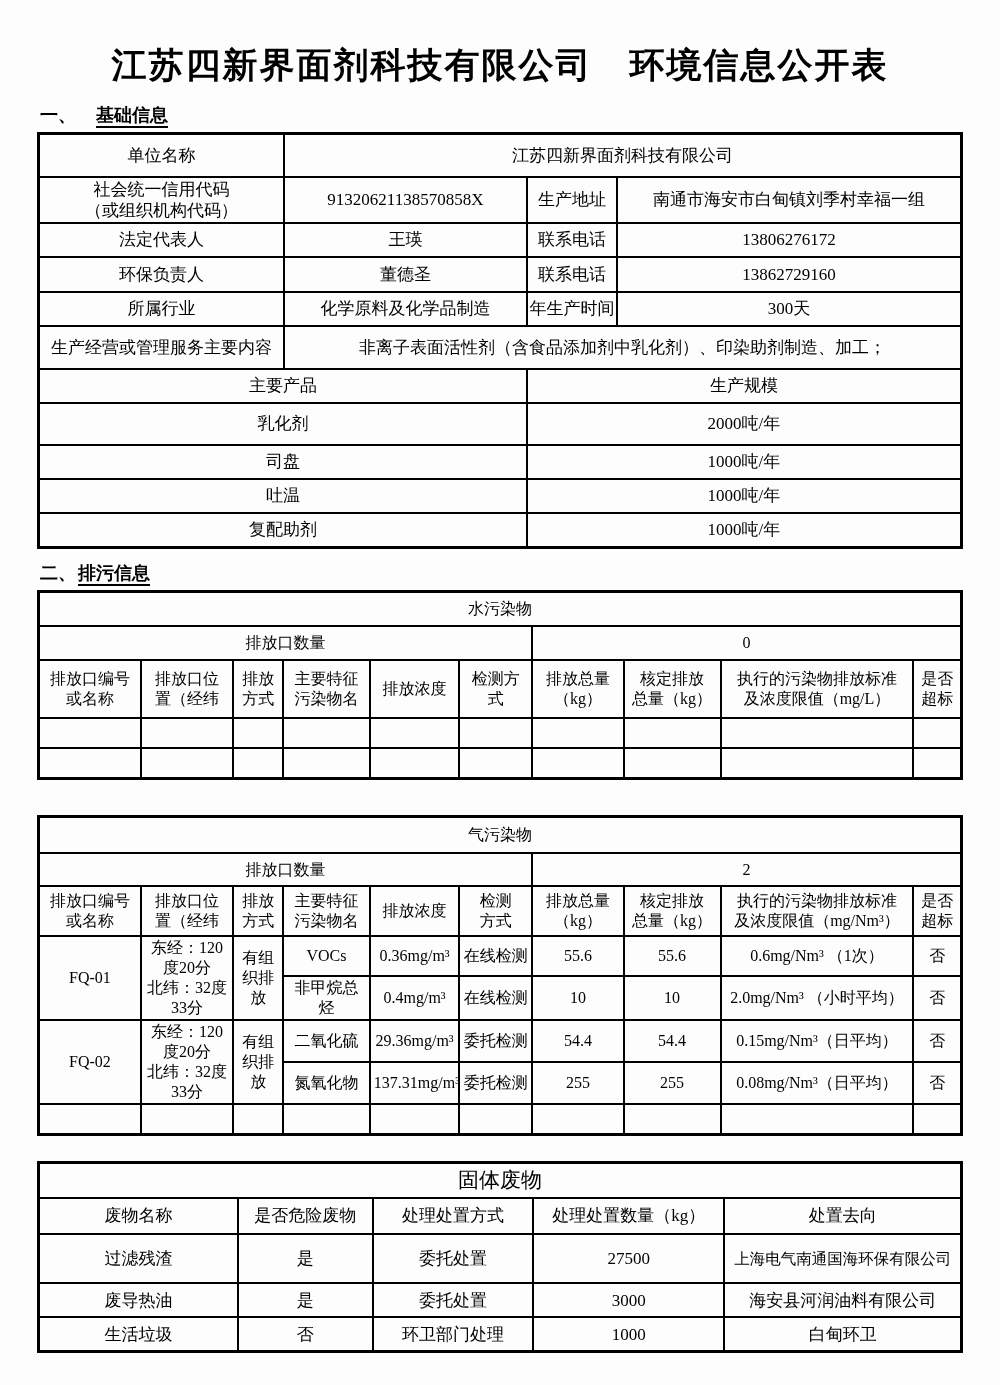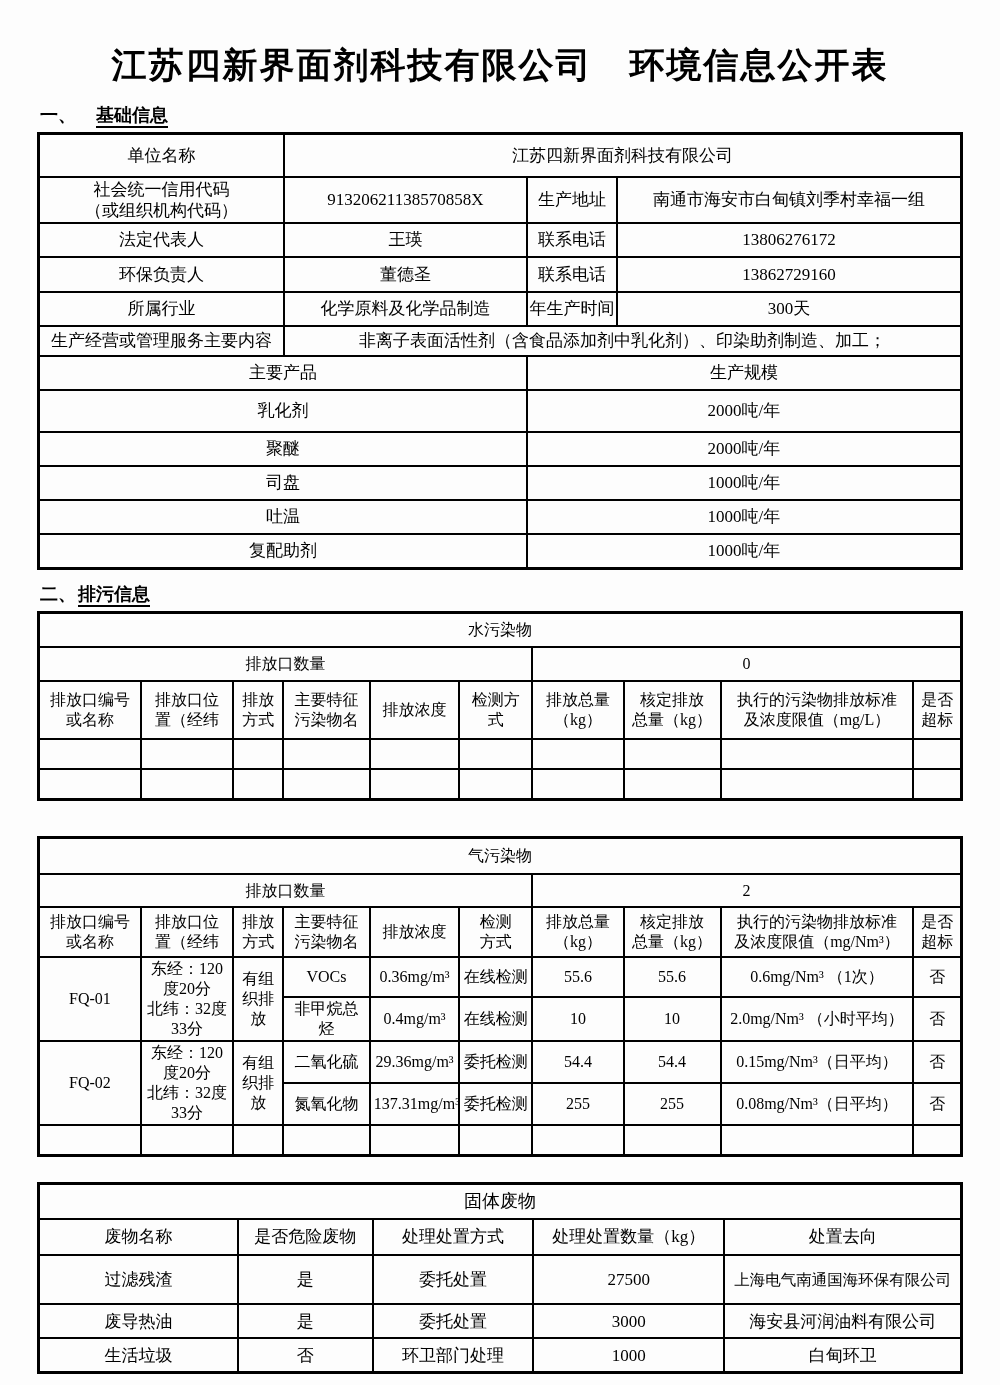--- a/index.html
+++ b/index.html
@@ -40,21 +40,21 @@
     padding: 1px 3px;
     font-size: 17px;
     font-weight: normal;
     overflow: hidden;
     line-height: 1.25;
   }
   .gap35 { margin-bottom: 35px; }
   .gap25 { margin-bottom: 25px; padding-left: 45px; }
 
   .preline { white-space: pre-line; }
-  .ttl td { font-size: 18px; }
+  .ttl td { font-size: 21px; }
   .poll td, .poll th { font-size: 16px; }
   .loc { font-size: 12.5px; line-height: 1.3; border-radius: 7px; }
   .conc { font-size: 14.5px; white-space: nowrap; }
   .std { font-size: 15.5px; }
 </style>
 </head>
 <body>
 
 <div class="page">
 
@@ -94,34 +94,30 @@
         <td>董德圣</td>
         <td>联系电话</td>
         <td>13862729160</td>
       </tr>
       <tr style="height:34px">
         <td>所属行业</td>
         <td>化学原料及化学品制造</td>
         <td style="padding:1px 0">年生产时间</td>
         <td>300天</td>
       </tr>
-      <tr style="height:30px">
+      <tr style="height:43px">
         <td>生产经营或管理服务主要内容</td>
         <td colspan="3">非离子表面活性剂（含食品添加剂中乳化剂）、印染助剂制造、加工；</td>
       </tr>
       <tr style="height:34px">
         <td colspan="2">主要产品</td>
         <td colspan="2">生产规模</td>
       </tr>
       <tr style="height:42px">
         <td colspan="2">乳化剂</td>
-        <td colspan="2">2000吨/年</td>
-      </tr>
-      <tr style="height:34px">
-        <td colspan="2">聚醚</td>
         <td colspan="2">2000吨/年</td>
       </tr>
       <tr style="height:34px">
         <td colspan="2">司盘</td>
         <td colspan="2">1000吨/年</td>
       </tr>
       <tr style="height:34px">
         <td colspan="2">吐温</td>
         <td colspan="2">1000吨/年</td>
       </tr>

